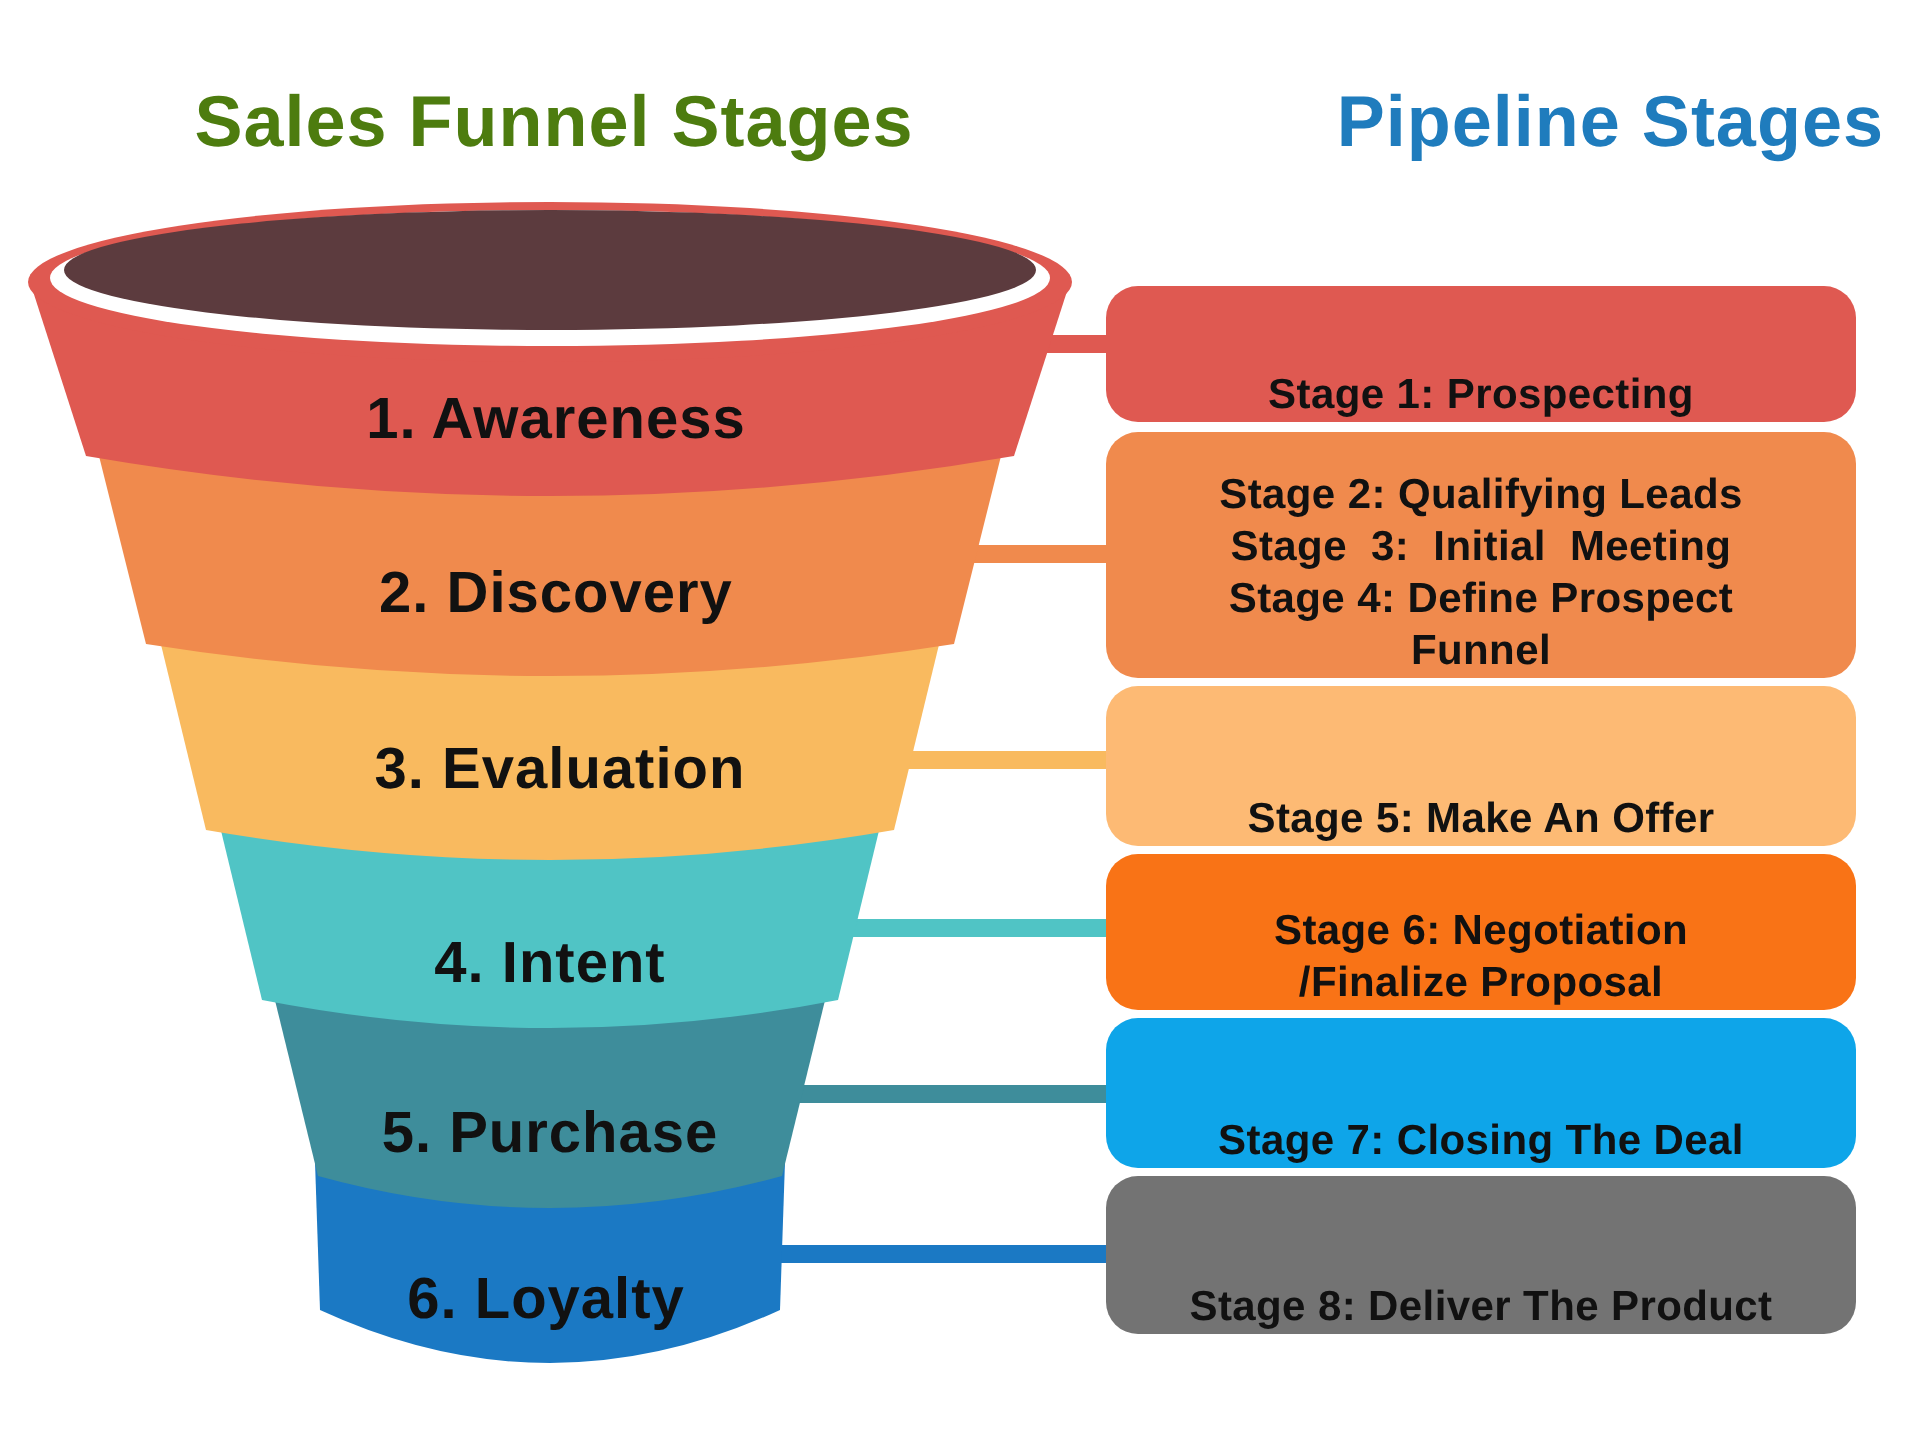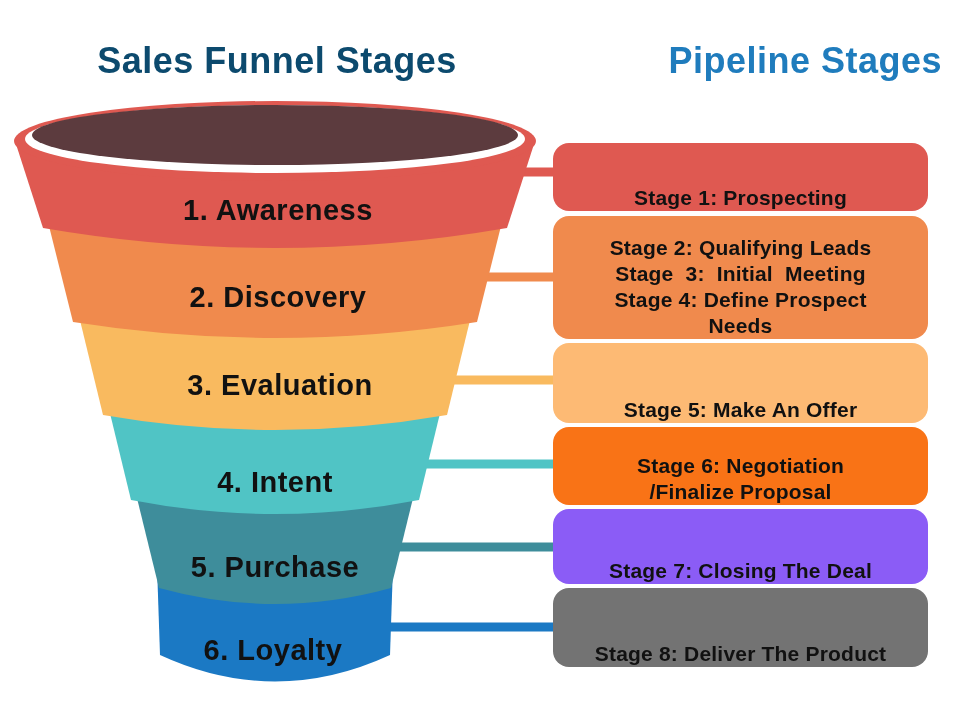--- a/index.html
+++ b/index.html
@@ -32,21 +32,21 @@
   .pbox-2{top:343px;height:80px;}
   .pbox-3{top:427px;height:78px;}
   .pbox-4{top:509px;height:75px;}
   .pbox-5{top:588px;height:79px;}
 </style>
 </head>
 <body>
 
 <div class="canvas">
 
-  <div class="title title-left" style="color: #0c4a6e;">Sales Funnel Stages</div>
+  <div class="title title-left" style="color: #4d7c0f;">Sales Funnel Stages</div>
   <div class="title title-right" style="color: rgb(31, 124, 189);">Pipeline Stages</div>
 
   <svg class="funnel-svg" width="954" height="720" viewBox="0 0 954 720">
 
     <g>
       <line x1="500" y1="172" x2="570" y2="172" stroke-width="9" stroke="#DF5951"></line>
       <line x1="465" y1="277" x2="570" y2="277" stroke-width="9" stroke="#F08A4D"></line>
       <line x1="435" y1="380" x2="570" y2="380" stroke-width="9" stroke="#F9BA5F"></line>
       <line x1="408" y1="464" x2="570" y2="464" stroke-width="9" stroke="#50C4C5"></line>
       <line x1="382" y1="547" x2="570" y2="547" stroke-width="9" stroke="#3E8D9B"></line>
@@ -75,30 +75,30 @@
   </svg>
 
   <div class="boxes">
     <div class="pbox pbox-0" style="background: rgb(223, 89, 81);">
       <div class="pbox-text">Stage 1: Prospecting</div>
     </div>
     <div class="pbox pbox-1" style="background: rgb(240, 138, 77);">
       <div class="pbox-text">Stage 2: Qualifying Leads
 Stage  3:  Initial  Meeting
 Stage 4: Define Prospect
-Needs</div>
+Funnel</div>
     </div>
     <div class="pbox pbox-2" style="background: #fdba74;">
       <div class="pbox-text">Stage 5: Make An Offer</div>
     </div>
     <div class="pbox pbox-3" style="background: #f97316;">
       <div class="pbox-text">Stage 6: Negotiation
 /Finalize Proposal</div>
     </div>
-    <div class="pbox pbox-4" style="background: #8b5cf6;">
+    <div class="pbox pbox-4" style="background: #0ea5e9;">
       <div class="pbox-text">Stage 7: Closing The Deal</div>
     </div>
     <div class="pbox pbox-5" style="background: #737373;">
       <div class="pbox-text">Stage 8: Deliver The Product</div>
     </div>
   </div>
 
 </div>
 
 </body></html>

